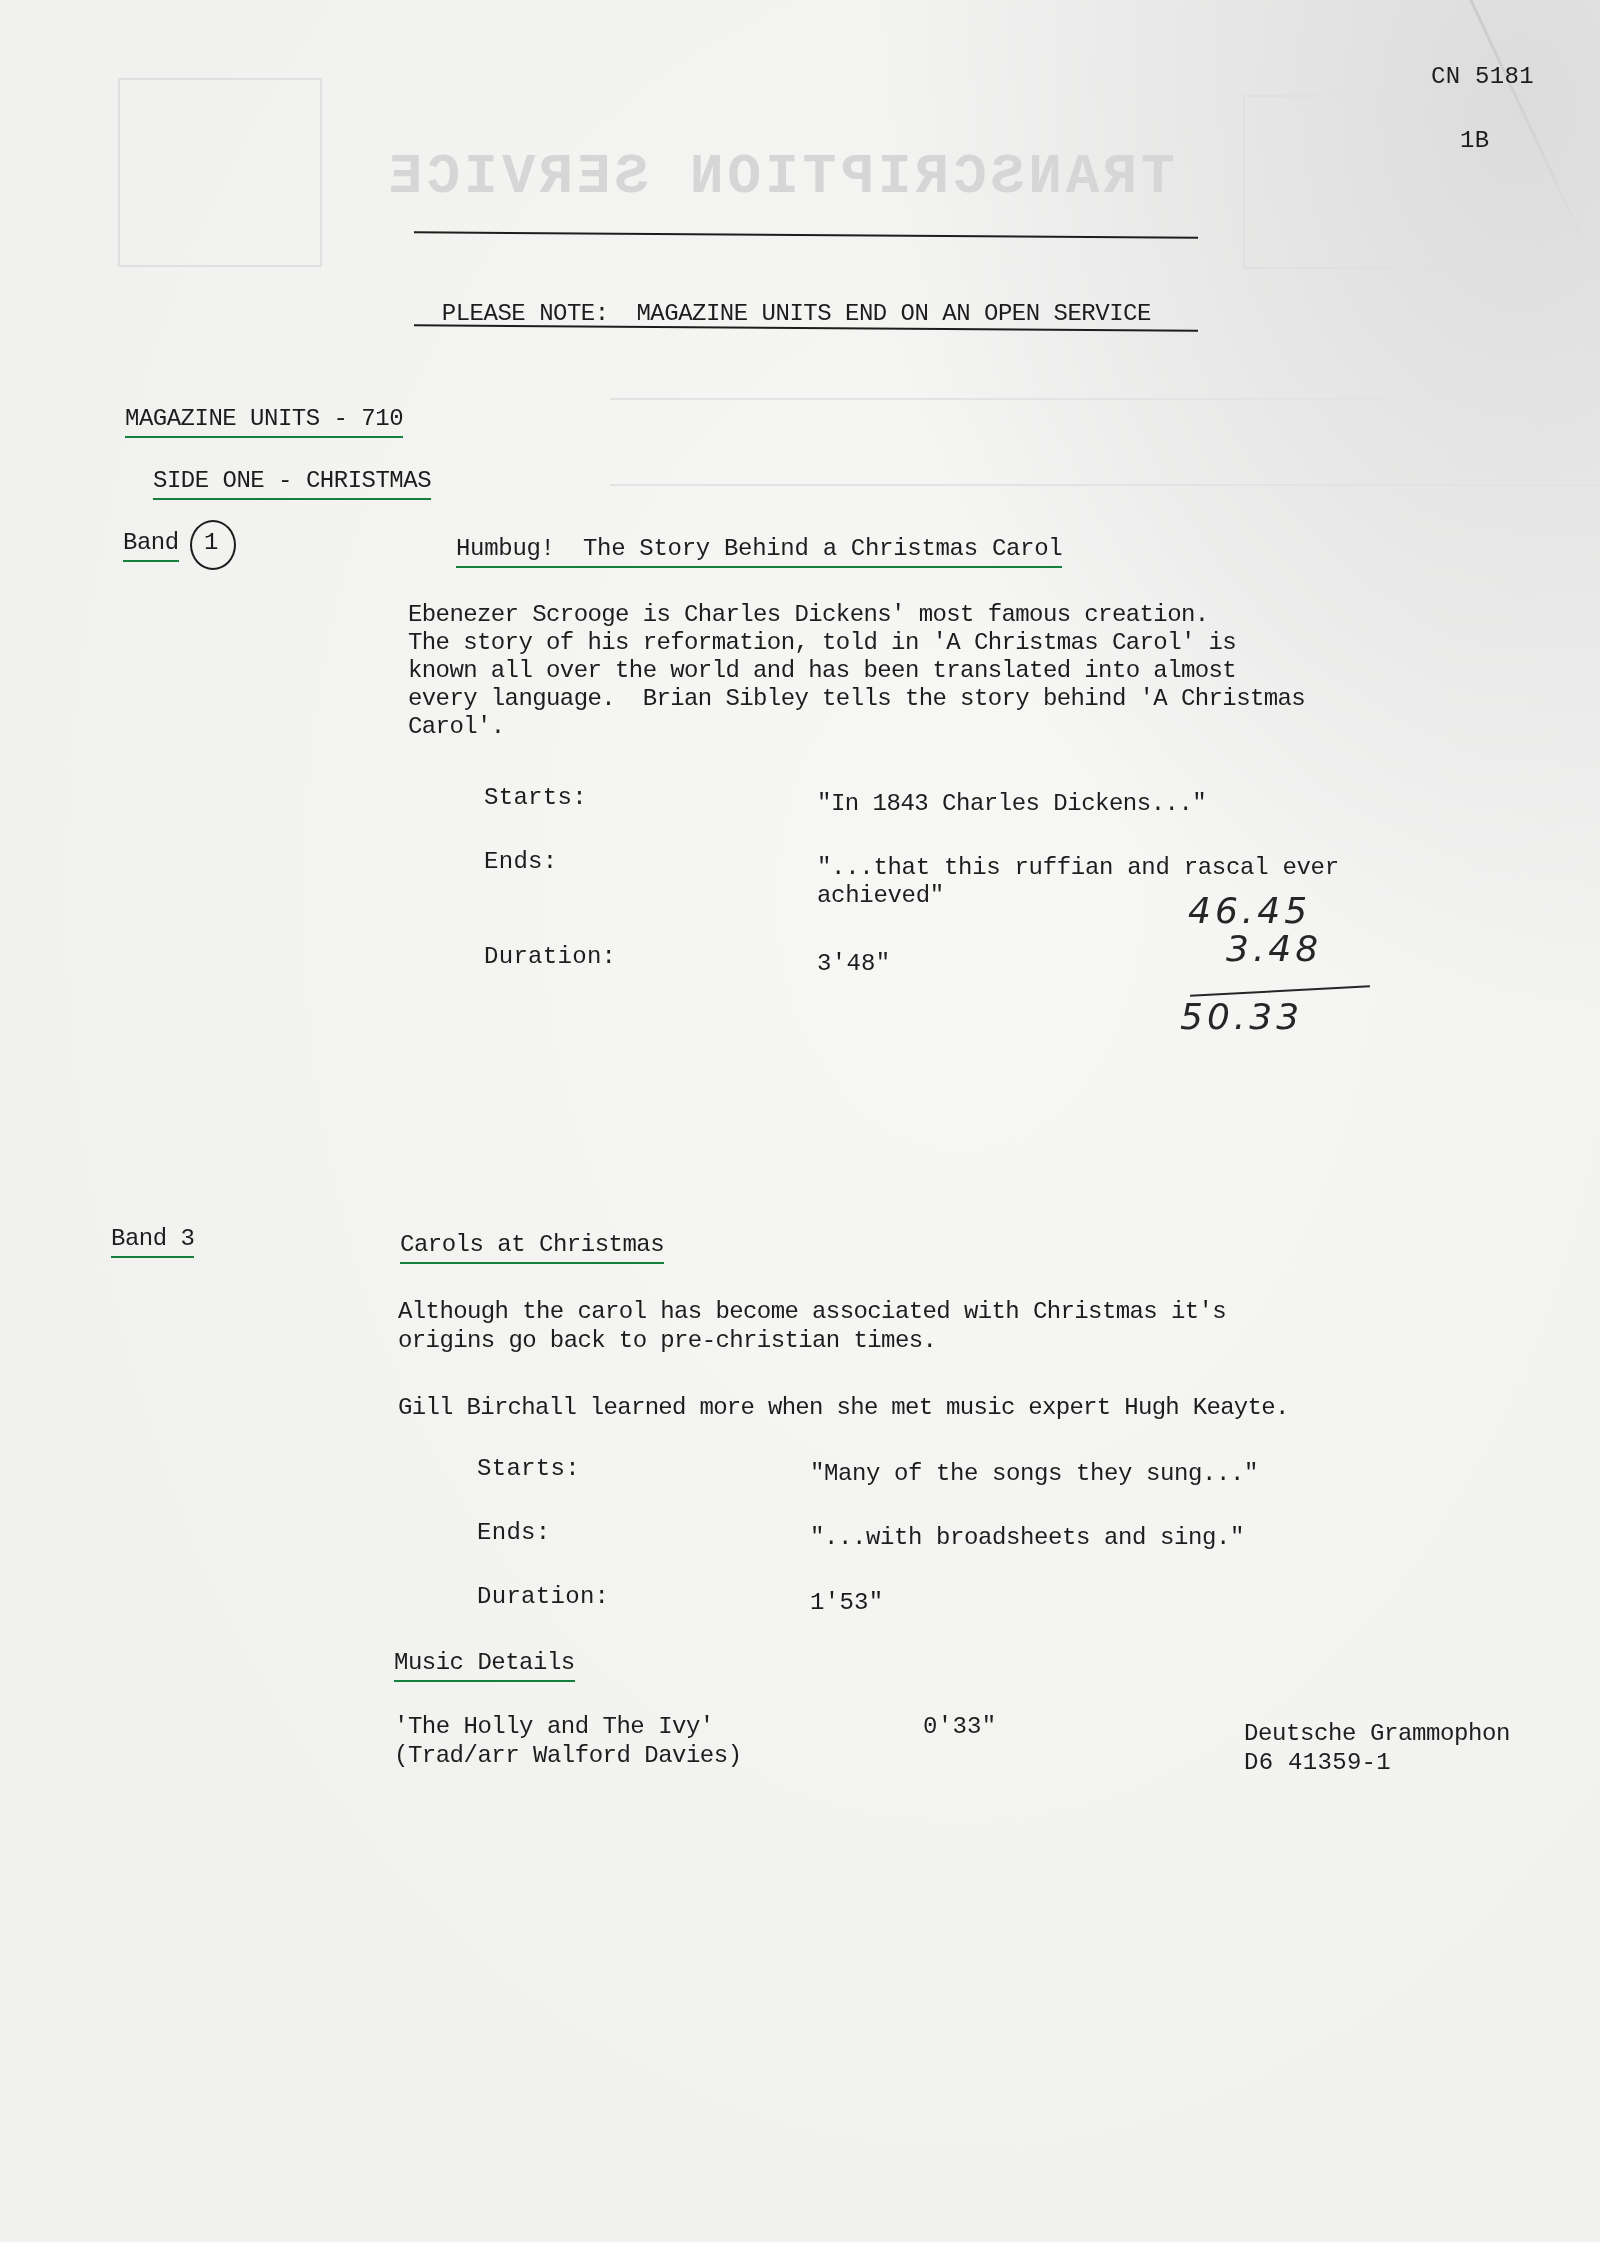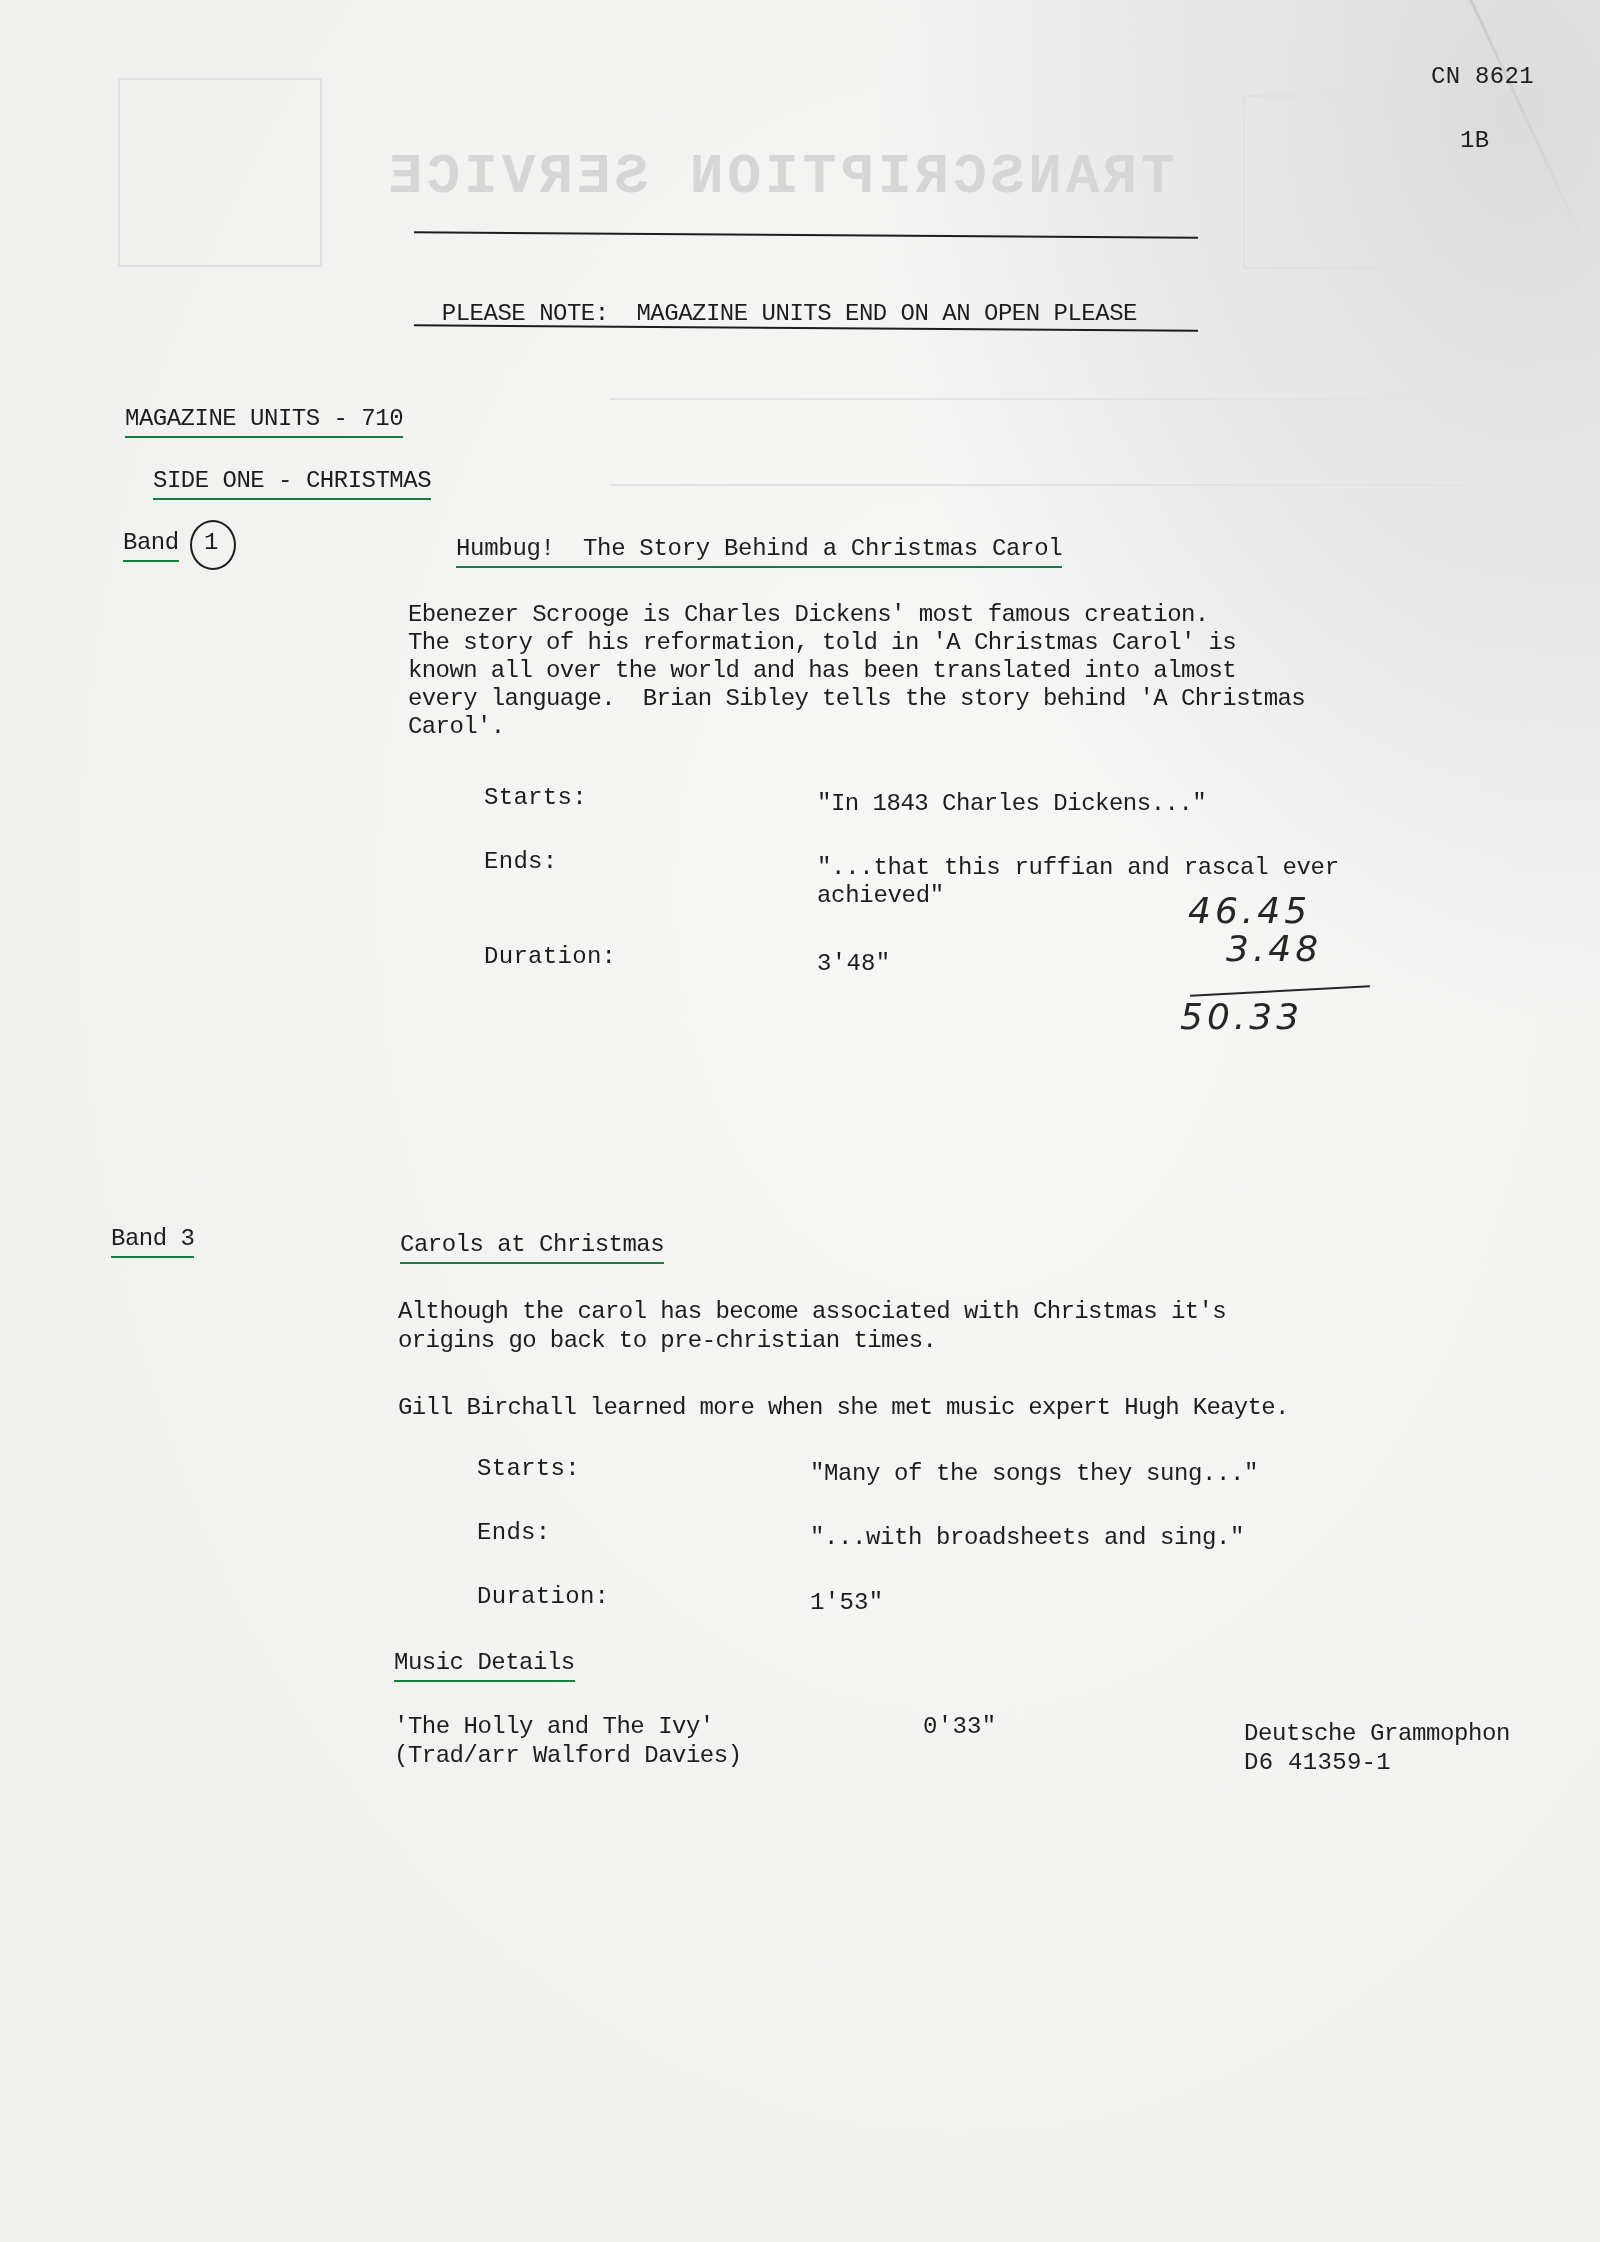--- a/index.html
+++ b/index.html
@@ -40,26 +40,26 @@
 
 <div class="paper"></div>
 <div class="fold"></div>
 
 <div class="ghost-box" style="left:118px;top:78px;width:200px;height:185px;"></div>
 <div class="ghost-box" style="left:1243px;top:95px;width:190px;height:170px;"></div>
 <div class="ghost ghost-big" style="left:385px;top:145px;">TRANSCRIPTION SERVICE</div>
 <div class="ghost" style="left:610px;top:398px;width:1380px;height:2px;background:#e3e3e3;"></div>
 <div class="ghost" style="left:610px;top:484px;width:1380px;height:2px;background:#e3e3e3;"></div>
 
-<div class="abs t" style="left:1431px;top:62px;">CN 8621</div>
+<div class="abs t" style="left:1431px;top:62px;">CN 5181</div>
 <div class="abs t" style="left:1432px;top:126px;margin-left:28px;">1B</div>
 
 <div class="rule" style="left:414px;top:234px;width:784px;transform:rotate(0.4deg);"></div>
 <div class="abs t" style="left:414px;top:270px;letter-spacing:-0.5px;">
-  <span>PLEASE NOTE:</span>&nbsp;&nbsp;<span>MAGAZINE UNITS END ON AN OPEN PLEASE</span>
+  <span>PLEASE NOTE:</span>&nbsp;&nbsp;<span>MAGAZINE UNITS END ON AN OPEN SERVICE</span>
 </div>
 <div class="rule" style="left:414px;top:327px;width:784px;transform:rotate(0.4deg);"></div>
 
 <div class="abs t u" style="left:125px;top:404px;letter-spacing:-0.5px;">MAGAZINE UNITS - 710</div>
 <div class="abs t u" style="left:125px;top:466px;letter-spacing:-0.5px;margin-left:28px;">SIDE ONE - CHRISTMAS</div>
 
 <div class="abs t u" style="left:123px;top:528px;letter-spacing:-0.5px;">Band</div>
 <div class="circle" style="left:190px;top:520px;width:42px;height:46px;"></div>
 <div class="abs t" style="left:204px;top:528px;">1</div>
 <div class="abs t u" style="left:424px;top:534px;letter-spacing:-0.3px;margin-left:32px;">Humbug!  The Story Behind a Christmas Carol</div>

